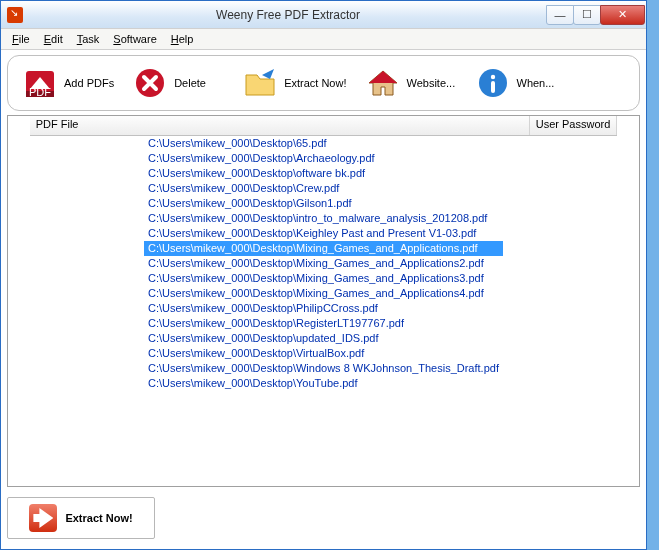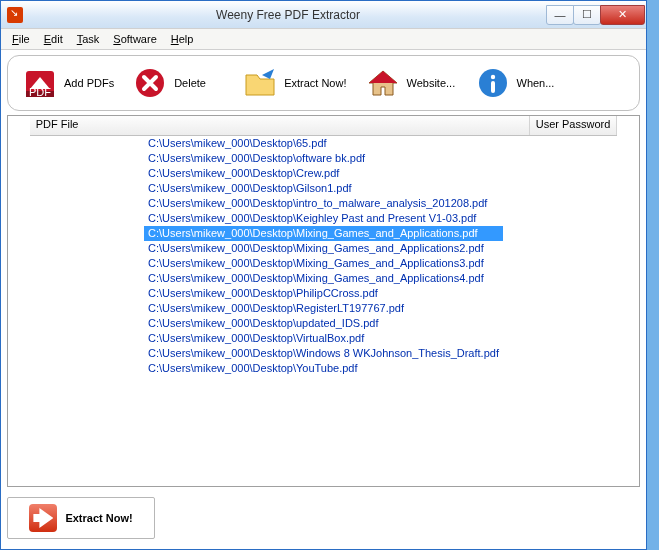--- a/index.html
+++ b/index.html
@@ -112,20 +112,21 @@
   </div>
 </div>
 
 <div class="listbox">
   <div class="list-header">
     <div class="lh-col col-file">PDF File</div>
     <div class="lh-col">User Password</div>
   </div>
   <div class="list-body" id="list-body">
         <div class="row">C:\Users\mikew_000\Desktop\65.pdf</div>
+        <div class="row">C:\Users\mikew_000\Desktop\Archaeology.pdf</div>
         <div class="row">C:\Users\mikew_000\Desktop\oftware bk.pdf</div>
         <div class="row">C:\Users\mikew_000\Desktop\Crew.pdf</div>
         <div class="row">C:\Users\mikew_000\Desktop\Gilson1.pdf</div>
         <div class="row">C:\Users\mikew_000\Desktop\intro_to_malware_analysis_201208.pdf</div>
         <div class="row">C:\Users\mikew_000\Desktop\Keighley Past and Present V1-03.pdf</div>
         <div class="row selected">C:\Users\mikew_000\Desktop\Mixing_Games_and_Applications.pdf</div>
         <div class="row">C:\Users\mikew_000\Desktop\Mixing_Games_and_Applications2.pdf</div>
         <div class="row">C:\Users\mikew_000\Desktop\Mixing_Games_and_Applications3.pdf</div>
         <div class="row">C:\Users\mikew_000\Desktop\Mixing_Games_and_Applications4.pdf</div>
         <div class="row">C:\Users\mikew_000\Desktop\PhilipCCross.pdf</div>

